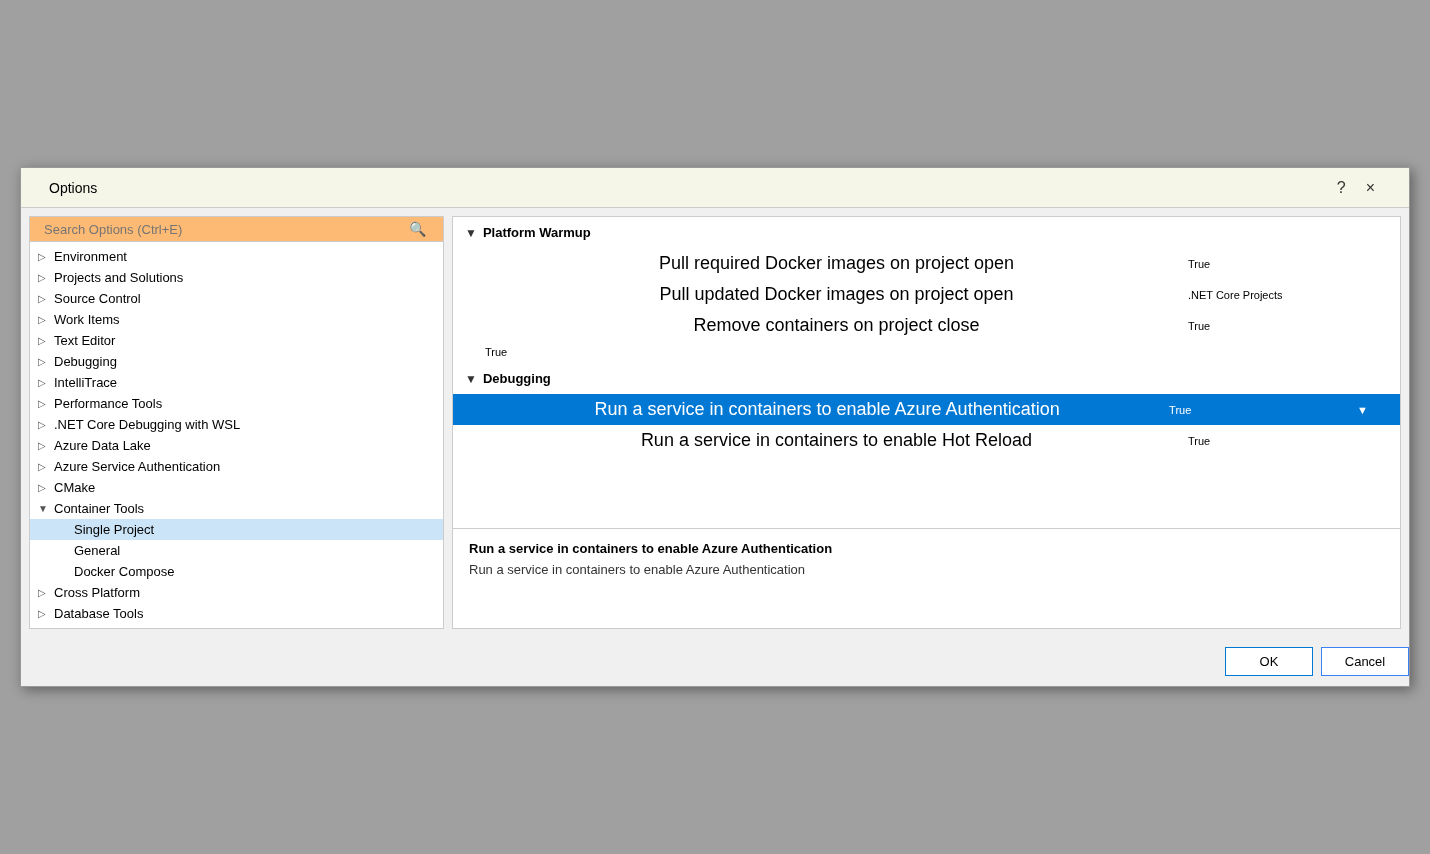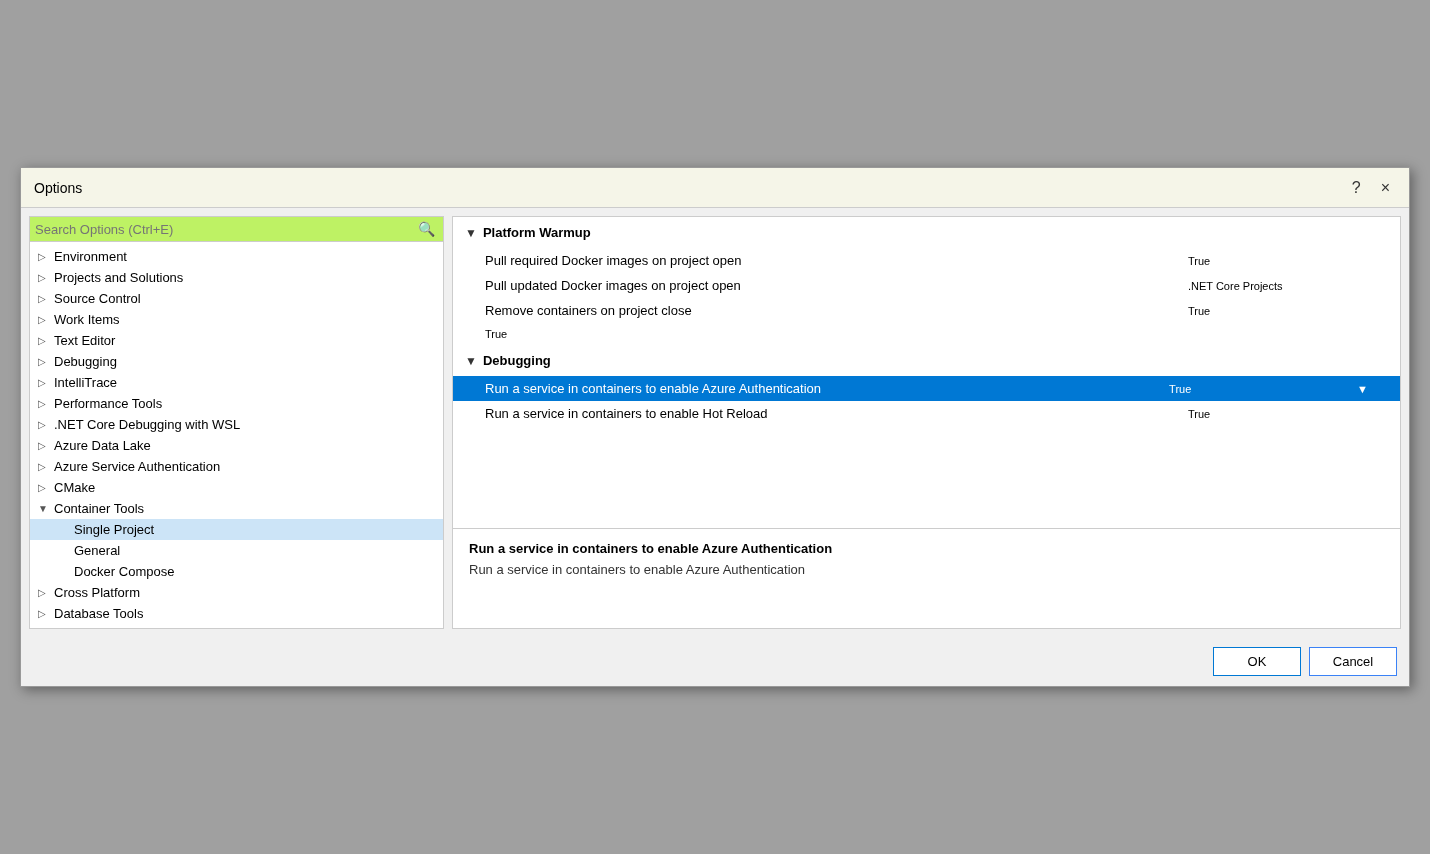--- a/index.html
+++ b/index.html
@@ -15,21 +15,21 @@
     .dialog {
       width: 1390px;
       background: #f0f0f0;
       border: 1px solid #999;
       box-shadow: 3px 3px 12px rgba(0,0,0,0.4);
       display: flex;
       flex-direction: column;
     }
     .title-bar {
       background: #f5f5e8;
-      padding: 8px 13px;
+      padding: 8px 28px;
       display: flex;
       align-items: center;
       justify-content: space-between;
       border-bottom: 1px solid #ccc;
       min-height: 40px;
     }
     .title-bar-left {
       font-size: 14px;
       font-weight: normal;
       color: #000;
@@ -62,22 +62,22 @@
       min-width: 415px;
       display: flex;
       flex-direction: column;
       background: #fff;
       border: 1px solid #ccc;
     }
     .search-box {
       display: flex;
       align-items: center;
       border-bottom: 1px solid #ccc;
-      padding: 4px 5px;
-      background: #bef264;
+      padding: 4px 14px;
+      background: #fdba74;
     }
     .search-input {
       flex: 1;
       border: none;
       outline: none;
       font-size: 13px;
       color: #666;
       background: transparent;
     }
     .search-icon-btn {
@@ -148,21 +148,22 @@
       padding: 5px 32px;
       border: none;
       cursor: pointer;
     }
     .option-row.highlighted {
       background: #0078d4;
       color: #fff;
     }
     .option-label {
       flex: 1;
-      font-size: 13px;
+      font-size: 18px;
+      text-align: center;
     }
     .option-value {
       font-size: 11px;
       min-width: 180px;
     }
     .option-row.highlighted .option-value { color: #fff; }
     .dropdown-arrow {
       font-size: 11px;
       margin-left: 8px;
       color: #333;
@@ -184,21 +185,21 @@
     .description-text {
       font-size: 13px;
       color: #333;
     }
 
     
     .dialog-footer {
       display: flex;
       justify-content: flex-end;
       align-items: center;
-      padding: 10px 12px;
+      padding: 10px 0;
       gap: 8px;
       background: #f0f0f0;
     }
     .footer-btn {
       min-width: 88px;
       padding: 6px 16px;
       font-size: 13px;
       cursor: pointer;
       border: 1px solid #3b82f6;
       background: #fff;

